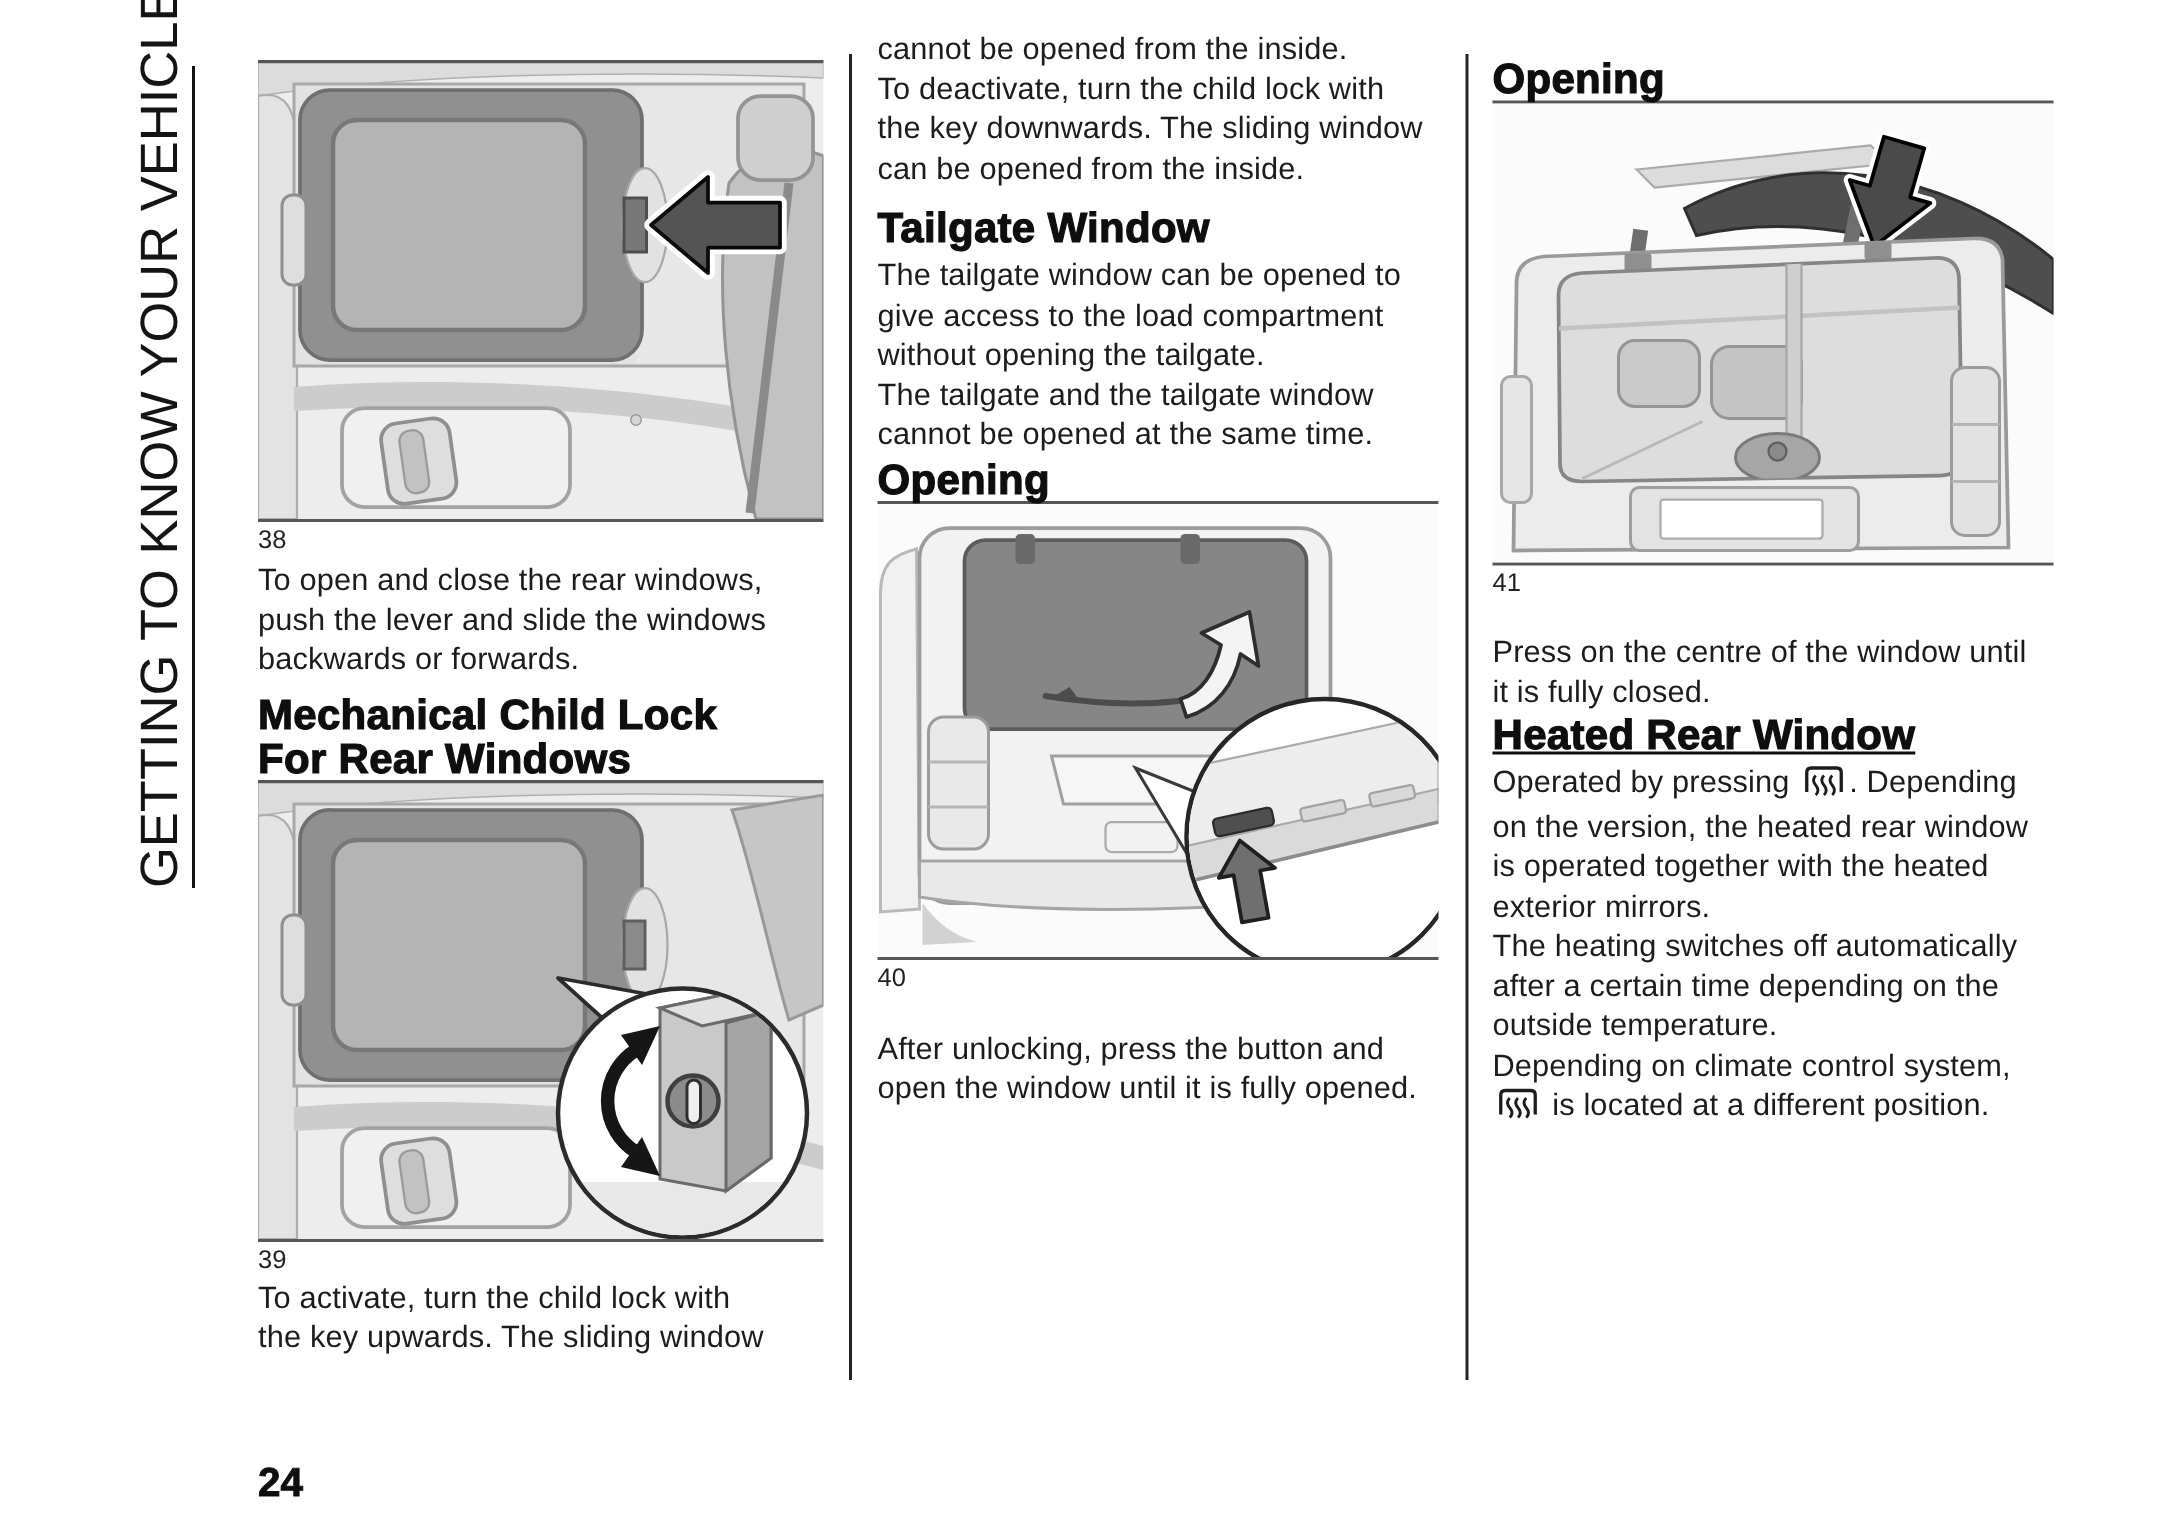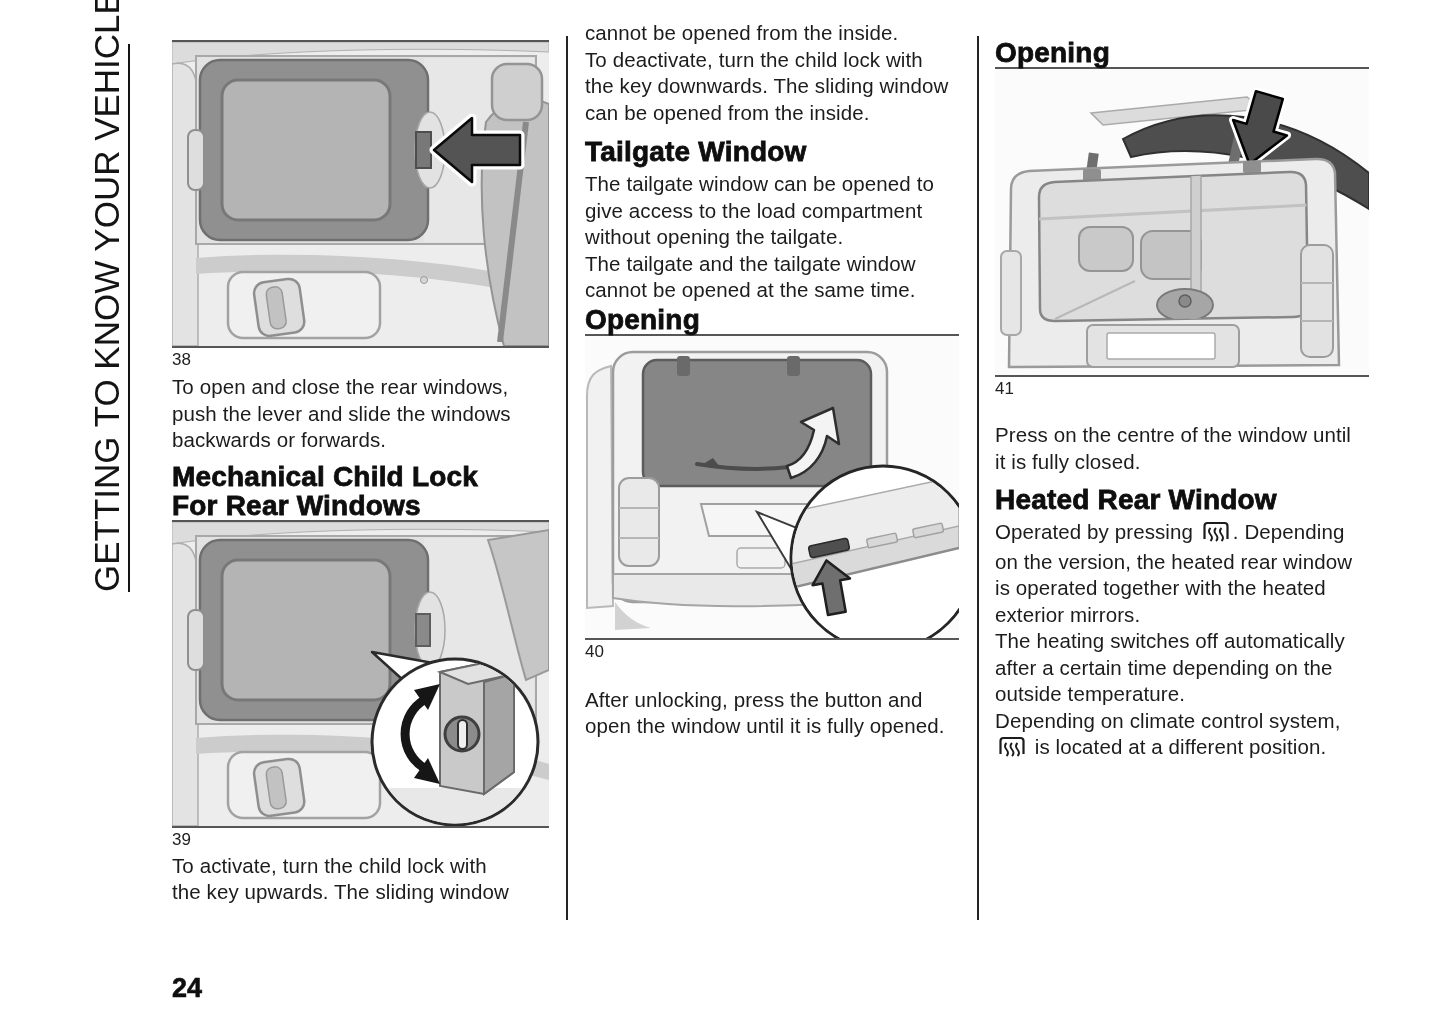--- a/index.html
+++ b/index.html
@@ -31,21 +31,21 @@
   .body {
     margin:0; font-size:20.5px; line-height:26.5px; color:#1c1c1c;
     letter-spacing:0.1px; white-space:pre-line;
   }
   figure.fig { margin:0; }
   .fig-frame { border-top:2px solid #565656; border-bottom:2px solid #565656; }
   .fig-frame svg { display:block; }
   .fig-num { font-size:17px; color:#222; line-height:19px; margin-top:2px; }
   .mt5{margin-top:5px;} .mt8{margin-top:8px;} .mt4{margin-top:4px;}
   .mt11{margin-top:11px;} .mt13{margin-top:1px;} .mt26{margin-top:26px;}
-  .mt15{margin-top:15px;} .mt24{margin-top:24px;} .mt10{margin-top:10px;}
+  .mt15{margin-top:15px;} .mt24{margin-top:24px;} .mt10{text-decoration:underline;}
   .page-num {
     position:absolute; left:172px; top:973px;
     font-size:27px; font-weight:700; color:#0e0e0e; -webkit-text-stroke:0.6px;
   }
   .hicon { display:inline-block; vertical-align:-3px; margin:0 3px; }
 </style>
 </head>
 <body>
 
 <div class="sidebar">GETTING TO KNOW YOUR VEHICLE</div>

